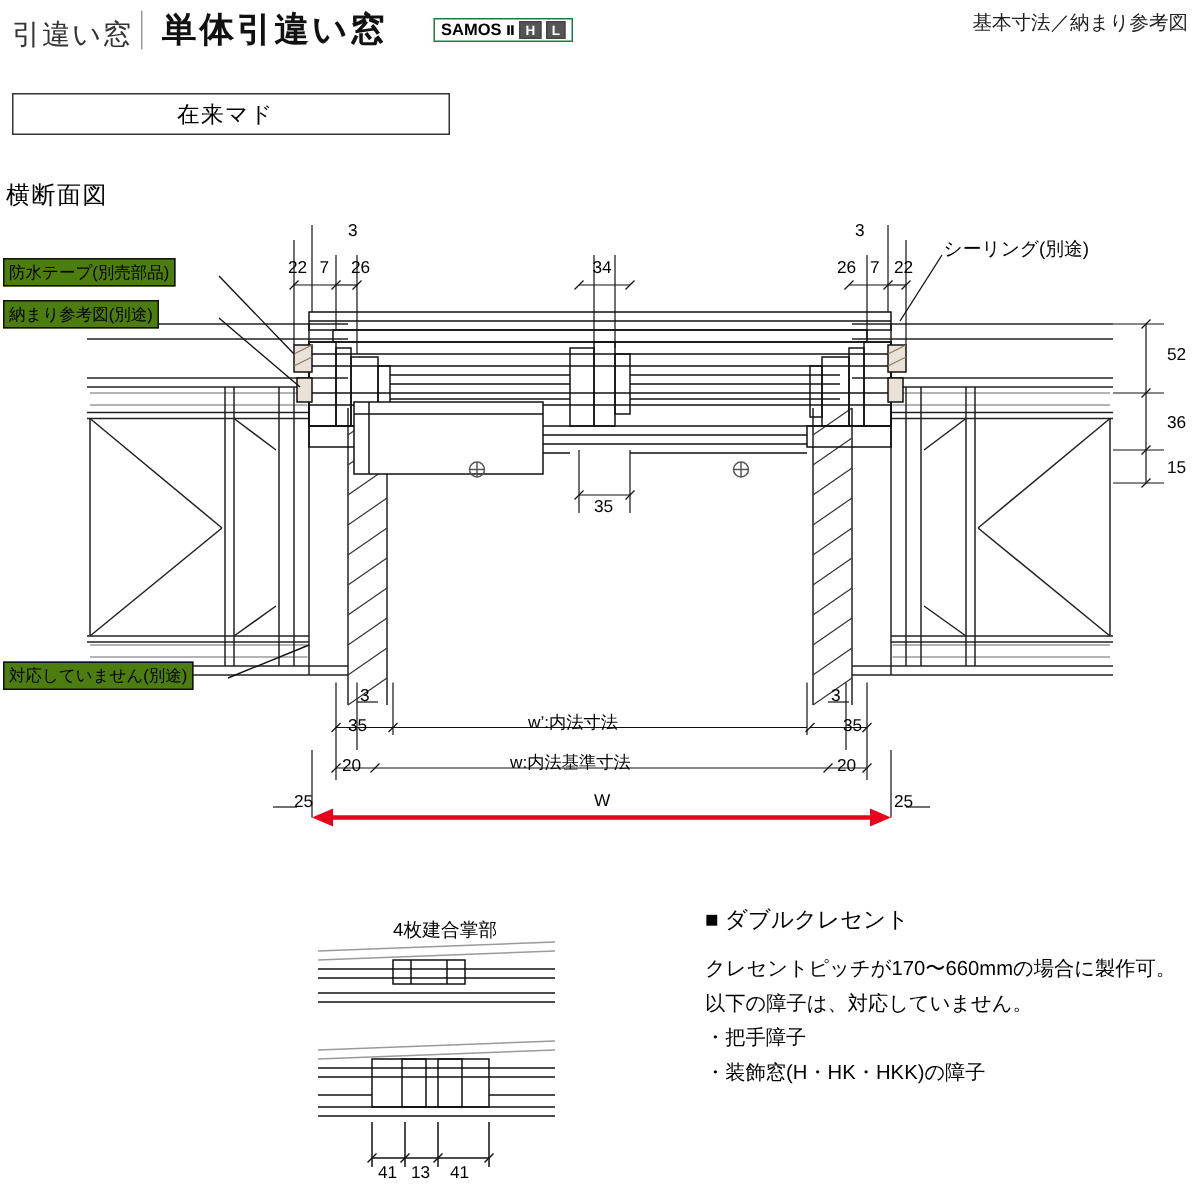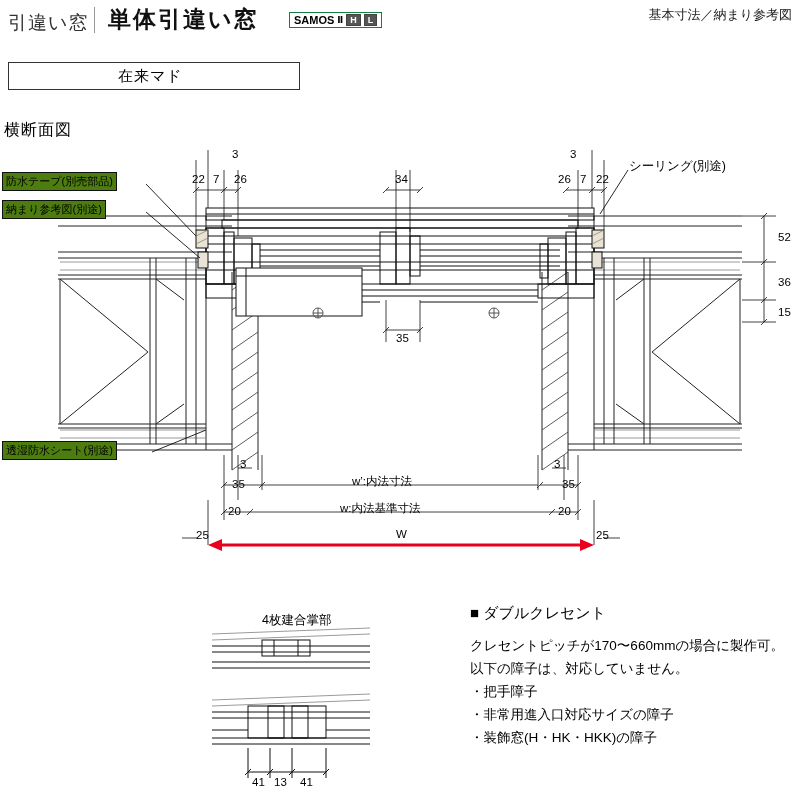--- a/index.html
+++ b/index.html
@@ -362,21 +362,21 @@
     <line x1="292" y1="772" x2="326" y2="772"></line>
     <line x1="245" y1="775" x2="251" y2="769"></line>
     <line x1="267" y1="775" x2="273" y2="769"></line>
     <line x1="289" y1="775" x2="295" y2="769"></line>
     <line x1="323" y1="775" x2="329" y2="769"></line>
   </g>
 </svg>
 
 <div class="abs callout" id="c1">防水テープ(別売部品)</div>
 <div class="abs callout" id="c2">納まり参考図(別途)</div>
-<div class="abs callout" id="c3">透湿防水シート(別途)</div>
+<div class="abs callout" id="c3">対応していません(別途)</div>
 <div class="abs" id="c4">シーリング(別途)</div>
 
 <div class="abs dim" style="left:232px;top:148px;">3</div>
 <div class="abs dim" style="left:192px;top:173px;">22</div>
 <div class="abs dim" style="left:213px;top:173px;">7</div>
 <div class="abs dim" style="left:234px;top:173px;">26</div>
 <div class="abs dim" style="left:395px;top:173px;">34</div>
 <div class="abs dim" style="left:558px;top:173px;">26</div>
 <div class="abs dim" style="left:580px;top:173px;">7</div>
 <div class="abs dim" style="left:596px;top:173px;">22</div>
@@ -404,15 +404,14 @@
 <div class="abs" id="bottom-title">4枚建合掌部</div>
 <div class="abs dim" style="left:252px;top:776px;">41</div>
 <div class="abs dim" style="left:274px;top:776px;">13</div>
 <div class="abs dim" style="left:300px;top:776px;">41</div>
 
 <div class="abs" id="dc-head">■ ダブルクレセント</div>
 <div class="abs" id="dc-body">
   <div>クレセントピッチが170〜660mmの場合に製作可。</div>
   <div>以下の障子は、対応していません。</div>
   <div>・把手障子</div>
-  <div>・非常用進入口対応サイズの障子</div>
   <div>・装飾窓(H・HK・HKK)の障子</div>
 </div>
 
 </body></html>

